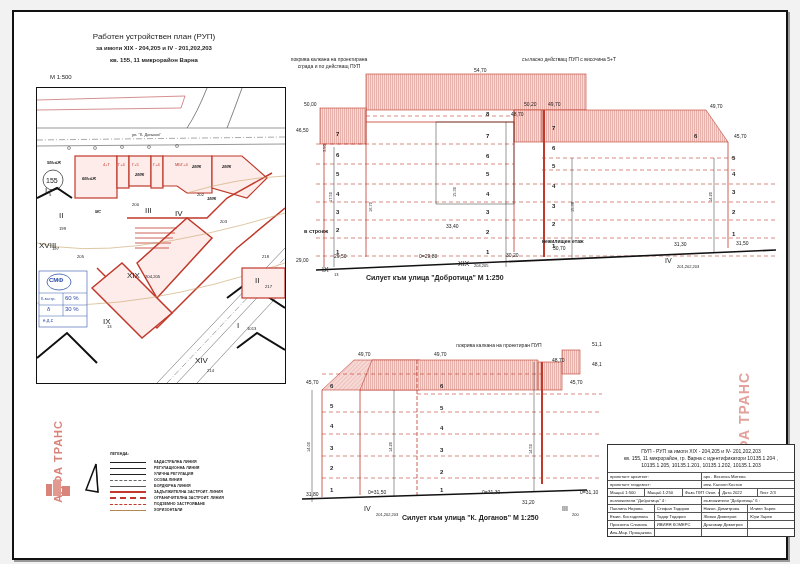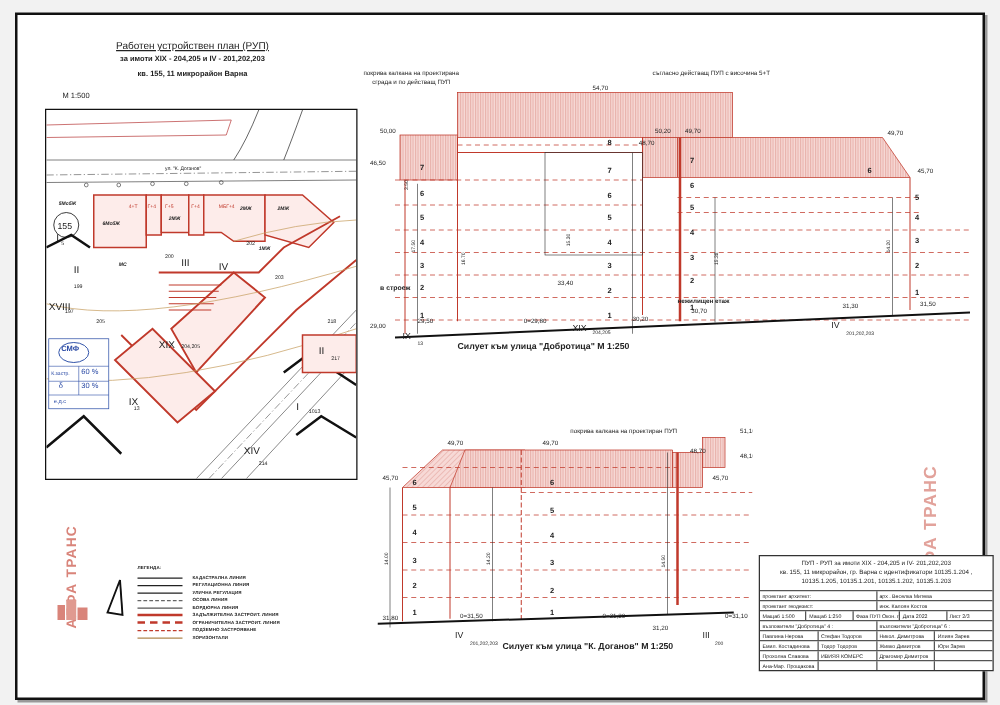--- a/index.html
+++ b/index.html
@@ -1,19 +1,19 @@
 <!DOCTYPE html>
 <html><head>
 <meta charset="utf-8">
 <style>
   html,body{margin:0;padding:0;background:#f2f2f2;}
   body{width:800px;height:564px;position:relative;overflow:hidden;font-family:"Liberation Sans",sans-serif;color:#222;}
   .sheet{position:absolute;left:12px;top:10px;width:772px;height:546px;background:#fff;border:2px solid #111;box-shadow:2px 2px 0 #999;}
   .abs{position:absolute;}
-  .t-title{font-size:8px;color:#222;text-align:center;text-decoration:underline;}
+  .t-title{font-size:8px;color:#222;text-align:center;}
   .t-sub{font-size:6px;color:#222;text-align:center;}
   .small{font-size:5px;}
   .tiny{font-size:4px;}
   svg text{font-family:"Liberation Sans",sans-serif;}
   .titleblock{position:absolute;left:593px;top:432px;width:186px;border:1px solid #333;background:#fff;font-size:4.2px;}
   .titleblock .row{display:flex;border-top:1px solid #555;}
   .titleblock .row:first-child{border-top:none;}
   .titleblock .cell{padding:1px 2px;border-left:1px solid #555;flex:1;white-space:nowrap;overflow:hidden;}
   .titleblock .cell:first-child{border-left:none;}
   .titleblock .head{padding:3px 3px;text-align:center;font-size:5px;line-height:7px;}

